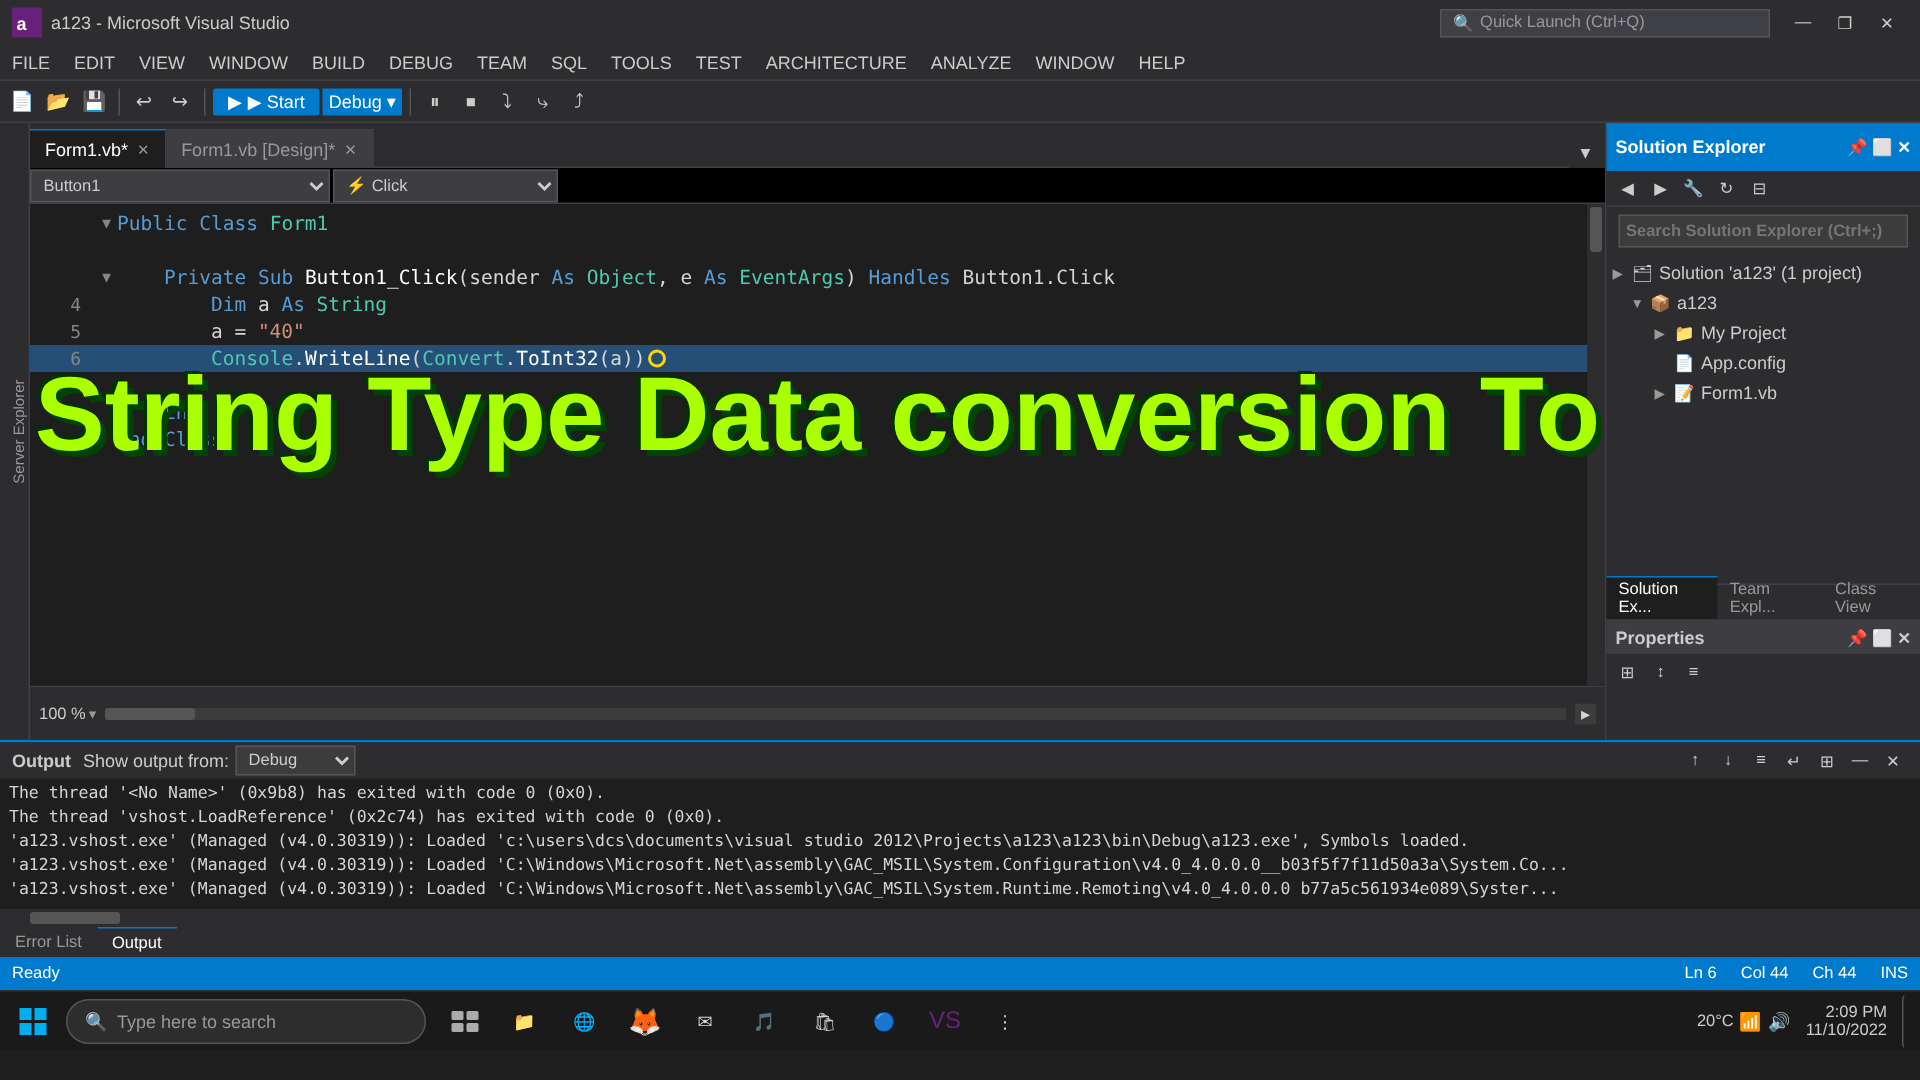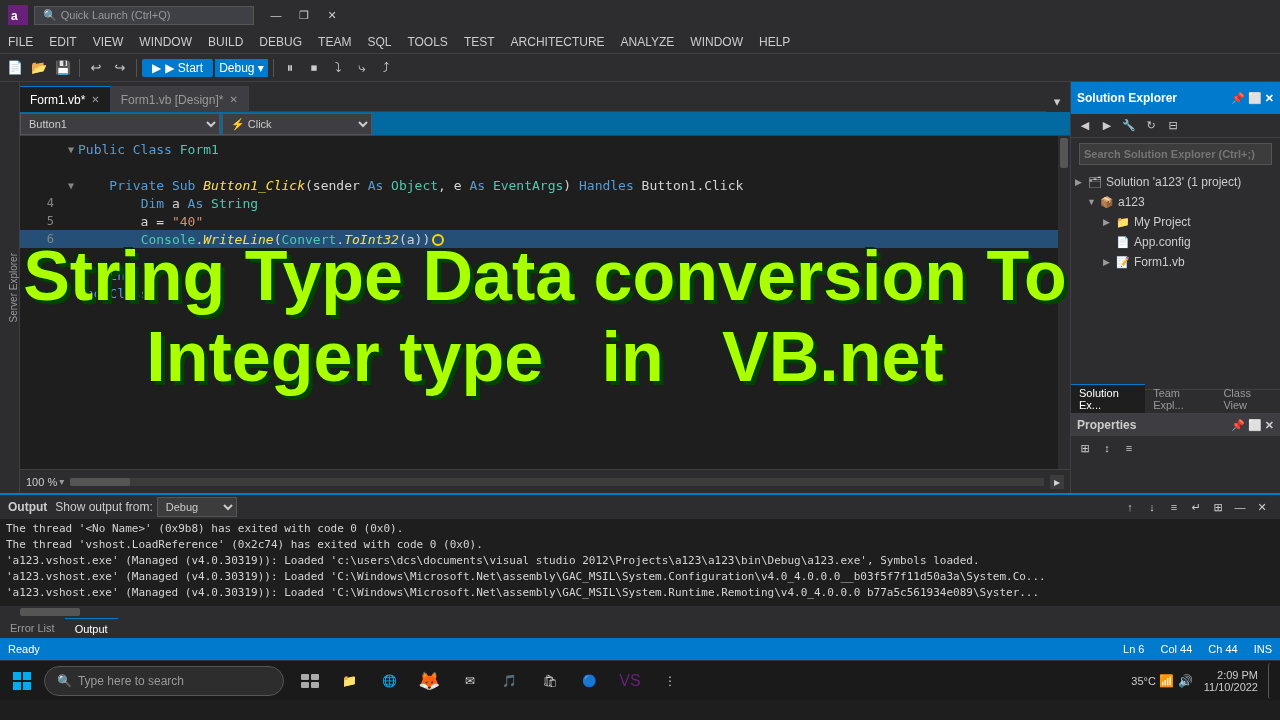--- a/index.html
+++ b/index.html
@@ -127,21 +127,21 @@
     .tab.active {
       background: #1e1e1e;
       color: #fff;
       border-top: 1px solid #007acc;
     }
     .tab .close-tab { font-size: 10px; color: #999; }
 
     
     #code-dropdowns {
       height: 24px;
-      background: #0369a1;
+      background: #000000;
       display: flex;
       align-items: center;
       border-bottom: 1px solid #3f3f46;
     }
     #code-dropdowns select {
       background: #3e3e42; color: #ccc; border: none;
       height: 22px; padding: 0 4px; font-size: 11px;
       width: 200px;
     }
 
@@ -167,21 +167,21 @@
       color: #858585;
       padding-right: 10px;
       font-size: 12px;
       user-select: none;
       flex-shrink: 0;
     }
     .line-content { color: #d4d4d4; white-space: pre; }
     .kw { color: #569cd6; }
     .cls { color: #4ec9b0; }
     .str { color: #ce9178; }
-    .fn { color: #fde047; font-style: italic; }
+    .fn { color: #ffffff; }
     .collapse-arrow {
       width: 14px; height: 14px; color: #858585;
       font-size: 10px; display: inline-flex; align-items: center; justify-content: center;
       cursor: pointer;
     }
 
     
     #overlay-banner {
       position: absolute;
       top: 100px;
@@ -438,20 +438,21 @@
 </head>
 <body>
 
 <div id="title-bar">
   <div class="vs-logo">
     <svg width="18" height="18" viewBox="0 0 18 18">
       <rect width="18" height="18" fill="#68217a"></rect>
       <text x="2" y="14" font-size="12" fill="white" font-weight="bold">a</text>
     </svg>
   </div>
+  <span class="title-text">a123 - Microsoft Visual Studio</span>
   <div class="quick-launch">
     <span style="margin-right:4px;color:#999;">🔍</span>
     <span>Quick Launch (Ctrl+Q)</span>
   </div>
   <div class="win-controls">
     <span>—</span>
     <span>❐</span>
     <span class="close">✕</span>
   </div>
 </div>
@@ -575,31 +576,28 @@
       <div class="code-line">
         <span class="line-num" style="width:40px;text-align:right;color:#858585;padding-right:10px;font-size:12px;"></span>
         <span style="width:14px;display:inline-block;"></span>
         <span class="line-content"><span class="kw">End</span> <span class="kw">Class</span></span>
       </div>
 
       <div id="overlay-banner">
         <div class="banner-text" style="font-family:Impact,'Arial Black',sans-serif;font-size:70px;font-weight:900;color:#aaff00;text-shadow:4px 4px 0 #004400,-2px -2px 0 #003300;line-height:1.15;">
           String Type Data conversion To
         </div>
-        <div class="banner-text" style="font-family:Impact,'Arial Black',sans-serif;font-size:70px;font-weight:900;color:#aaff00;text-shadow:4px 4px 0 #004400,-2px -2px 0 #003300;line-height:1.15;">
-          Integer type &nbsp; in &nbsp; VB.net
-        </div>
       </div>
 
       <div style="position:absolute;right:0;top:0;bottom:0;width:12px;background:#2d2d30;">
         <div style="width:8px;height:30px;background:#555;border-radius:2px;margin:2px auto;"></div>
       </div>
     </div>
 
-    <div style="height:24px;background:#2d2d30;display:flex;align-items:center;padding:0 6px;border-top:1px solid #3f3f46;">
+    <div style="height:36px;background:#2d2d30;display:flex;align-items:center;padding:0 6px;border-top:1px solid #3f3f46;">
       <span style="font-size:11px;color:#ccc;">100 %</span>
       <span style="margin-left:2px;font-size:10px;color:#999;">▾</span>
 
       <div style="flex:1;height:8px;background:#3c3c3c;margin:0 6px;position:relative;">
         <div style="position:absolute;left:0;width:60px;height:8px;background:#555;border-radius:2px;"></div>
       </div>
       <div style="width:14px;height:14px;background:#3c3c3c;display:flex;align-items:center;justify-content:center;cursor:pointer;">▸</div>
     </div>
   </div>
 
@@ -749,21 +747,21 @@
   <div class="taskbar-btn">🌐</div>
   <div class="taskbar-btn" style="color:#ff6600;font-size:18px;">🦊</div>
   <div class="taskbar-btn">✉</div>
   <div class="taskbar-btn">🎵</div>
   <div class="taskbar-btn">🛍</div>
   <div class="taskbar-btn">🔵</div>
   <div class="taskbar-btn" style="color:#68217a;font-size:16px;">VS</div>
   <div class="taskbar-btn">⋮</div>
 
   <div class="taskbar-icons">
-    <span style="font-size:11px;color:#ccc;">35°C</span>
+    <span style="font-size:11px;color:#ccc;">20°C</span>
     <span>📶</span>
     <span>🔊</span>
   </div>
   <div class="taskbar-time">
     <div>2:09 PM</div>
     <div>11/10/2022</div>
   </div>
   <div class="taskbar-btn" style="width:8px;border-left:1px solid #555;"></div>
 </div>
 

